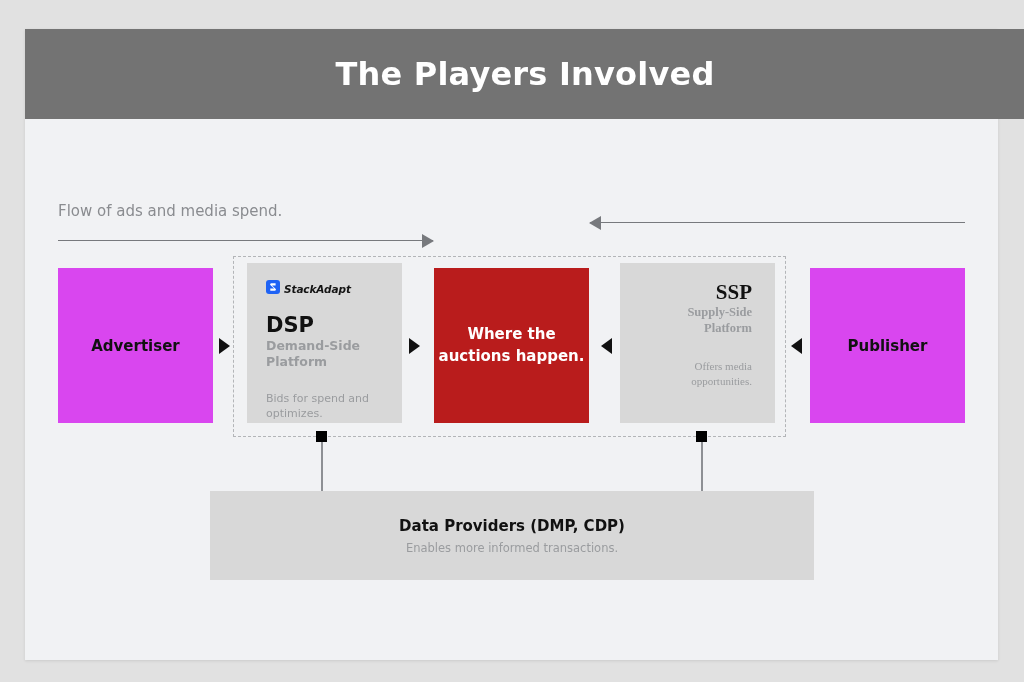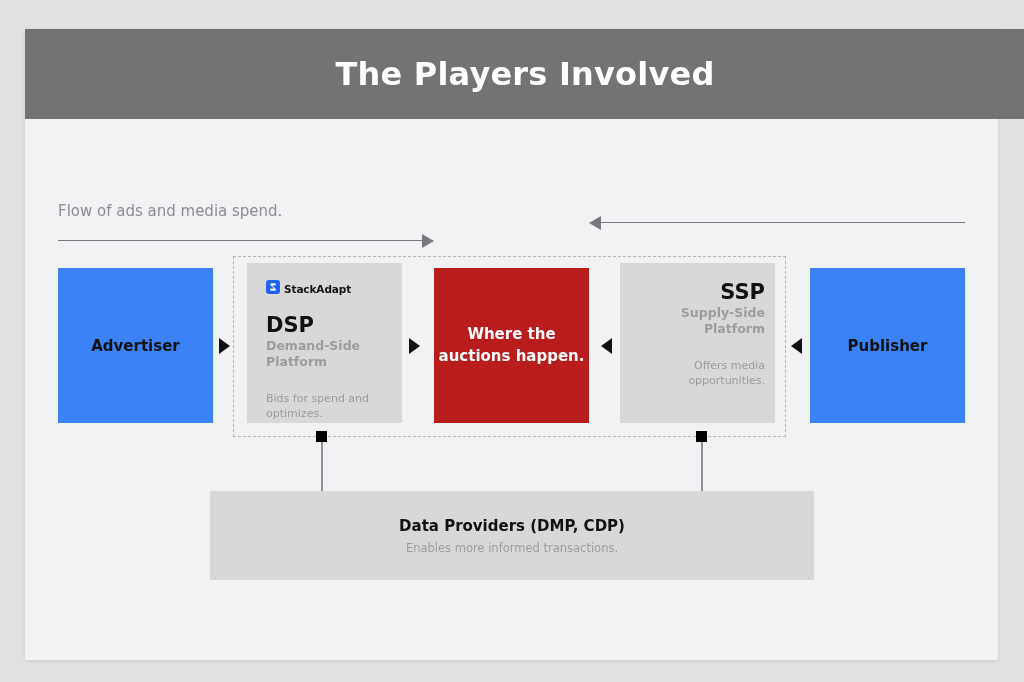--- a/index.html
+++ b/index.html
@@ -102,44 +102,45 @@
     width: 973px;
     height: 631px;
     pointer-events: none;
   }
   .box {
     position: absolute;
     box-sizing: border-box;
     pointer-events: auto;
   }
   .box-plain {
-    background: #3b82f6;
+    background: #d946ef;
     display: flex;
     align-items: center;
     justify-content: center;
   }
   .box-plain .box-title {
     font-size: 15px;
     font-weight: bold;
     color: #111111;
   }
 
   #advertiser-box { left: 33px;  top: 239px; width: 155px; height: 155px; }
   #dsp-box        { left: 222px; top: 234px; width: 155px; height: 160px; background:#d8d8d8; padding: 18px 19px 0 19px; }
   #exchange-box   { left: 409px; top: 239px; width: 155px; height: 155px; background:#b91c1c;
                     display:flex; align-items:center; justify-content:center; }
-  #ssp-box        { left: 595px; top: 234px; width: 155px; height: 160px; background:#d8d8d8; padding: 18px 10px 0 19px; text-align: right; }
+  #ssp-box        { left: 595px; top: 234px; width: 155px; height: 160px; background:#d8d8d8; padding: 18px 23px 0 19px; text-align: right; font-family: Liberation Serif, serif; }
   #publisher-box  { left: 785px; top: 239px; width: 155px; height: 155px; }
 
   .logo-row {
     display: flex;
     align-items: center;
     gap: 4px;
     margin-bottom: 18px;
     height: 15px;
+    font-style: italic;
   }
   .logo-mark {
     display: block;
   }
   .logo-text {
     font-size: 10.5px;
     font-weight: bold;
     color: #141414;
     letter-spacing: -0.1px;
   }

